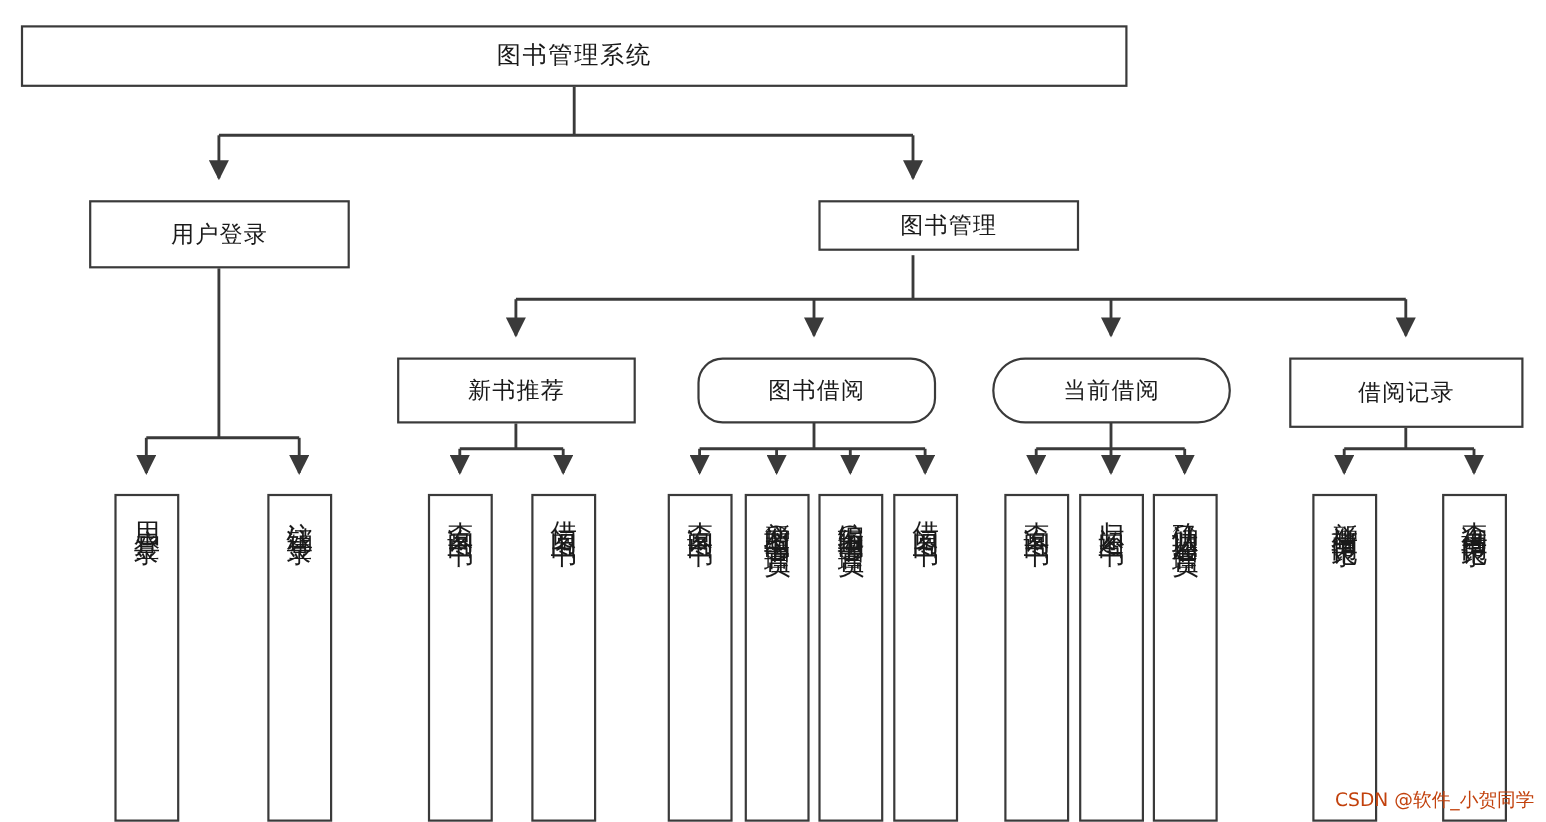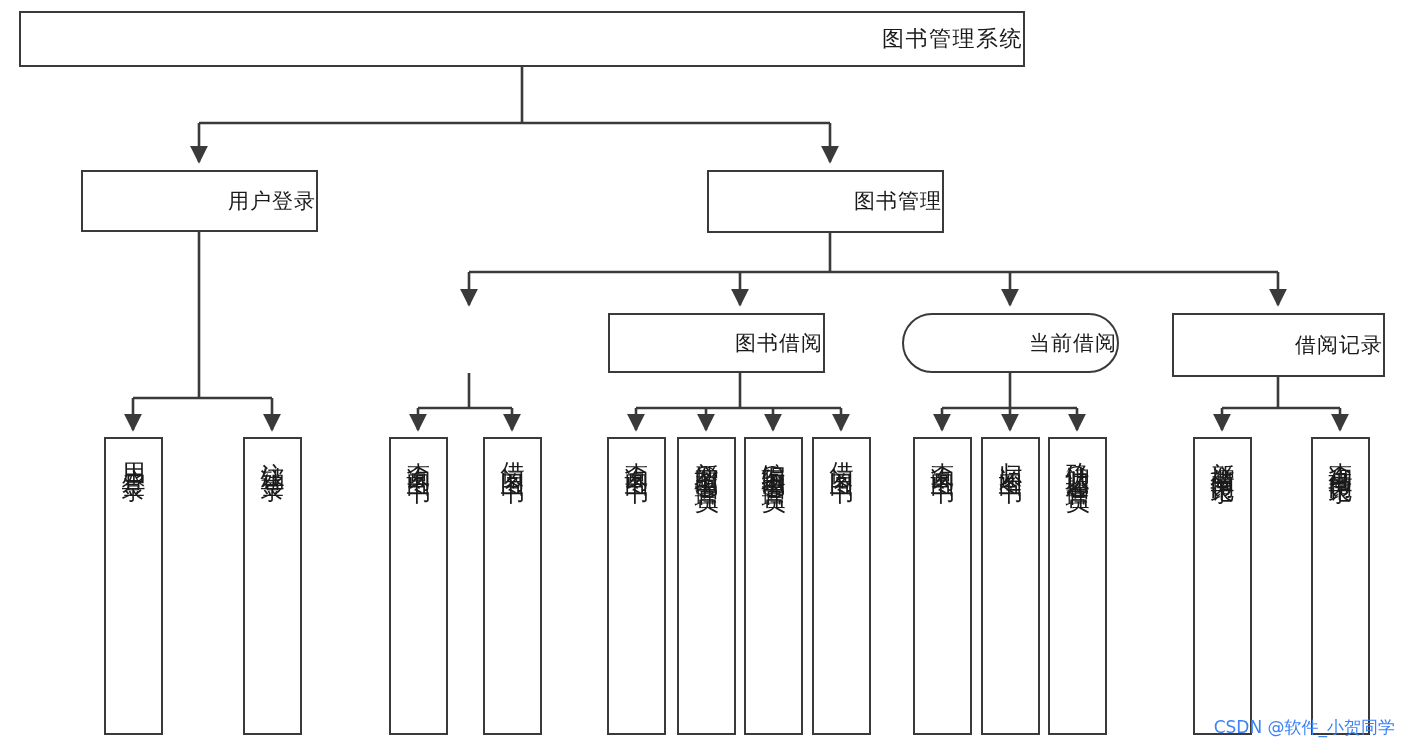--- a/index.html
+++ b/index.html
@@ -15,22 +15,23 @@
 
   svg#edges{position:absolute;left:0;top:0;width:1405px;height:747px;pointer-events:none;}
 
   .node{
     position:absolute;
     box-sizing:border-box;
     background:#ffffff;
     border:2.5px solid #3a3a3a;
     display:flex;
     align-items:center;
-    justify-content:flex-end;
+    justify-content:center;
     color:#1a1a1a;
+    margin-top:12px;
   }
   .node .lbl{
     display:block;
     text-align:center;
     line-height:1.25;
     white-space:nowrap;
   }
 
   
   .h-node .lbl{
@@ -56,21 +57,21 @@
   .v-node.tall .lbl{
     
     letter-spacing:4px;
   }
 
   #watermark{
     position:absolute;
     right:10px;
     bottom:8px;
     font-size:17px;
-    color:#3b82f6;
+    color:#c2410c;
     white-space:nowrap;
     user-select:none;
   }
 </style>
 </head>
 <body>
 
 <div id="canvas">
 
   <svg id="edges" viewBox="0 0 1405 747" xmlns="http://www.w3.org/2000/svg">
@@ -124,26 +125,29 @@
   </svg>
 
   <div class="node h-node" id="node-root" style="left:19px;top:11px;width:1006px;height:56px;">
     <span class="lbl">图书管理系统</span>
   </div>
 
   <div class="node h-node" style="left:81px;top:170px;width:237px;height:62px;">
     <span class="lbl">用户登录</span>
   </div>
 
-  <div class="node h-node" style="left:707px;top:170px;width:237px;height:63px;">
+  <div class="node h-node" style="left:744px;top:170px;width:237px;height:46px;">
     <span class="lbl">图书管理</span>
   </div>
 
-
-  <div class="node h-node" style="left:608px;top:313px;width:217px;height:60px;">
+  <div class="node h-node" style="left:361px;top:313px;width:217px;height:60px;">
+    <span class="lbl">新书推荐</span>
+  </div>
+
+  <div class="node h-node" style="left:634px;top:313px;width:217px;height:60px;border-radius:23px;">
     <span class="lbl">图书借阅</span>
   </div>
 
   <div class="node h-node" style="left:902px;top:313px;width:217px;height:60px;border-radius:30px;">
     <span class="lbl">当前借阅</span>
   </div>
 
   <div class="node h-node" style="left:1172px;top:313px;width:213px;height:64px;">
     <span class="lbl">借阅记录</span>
   </div>

